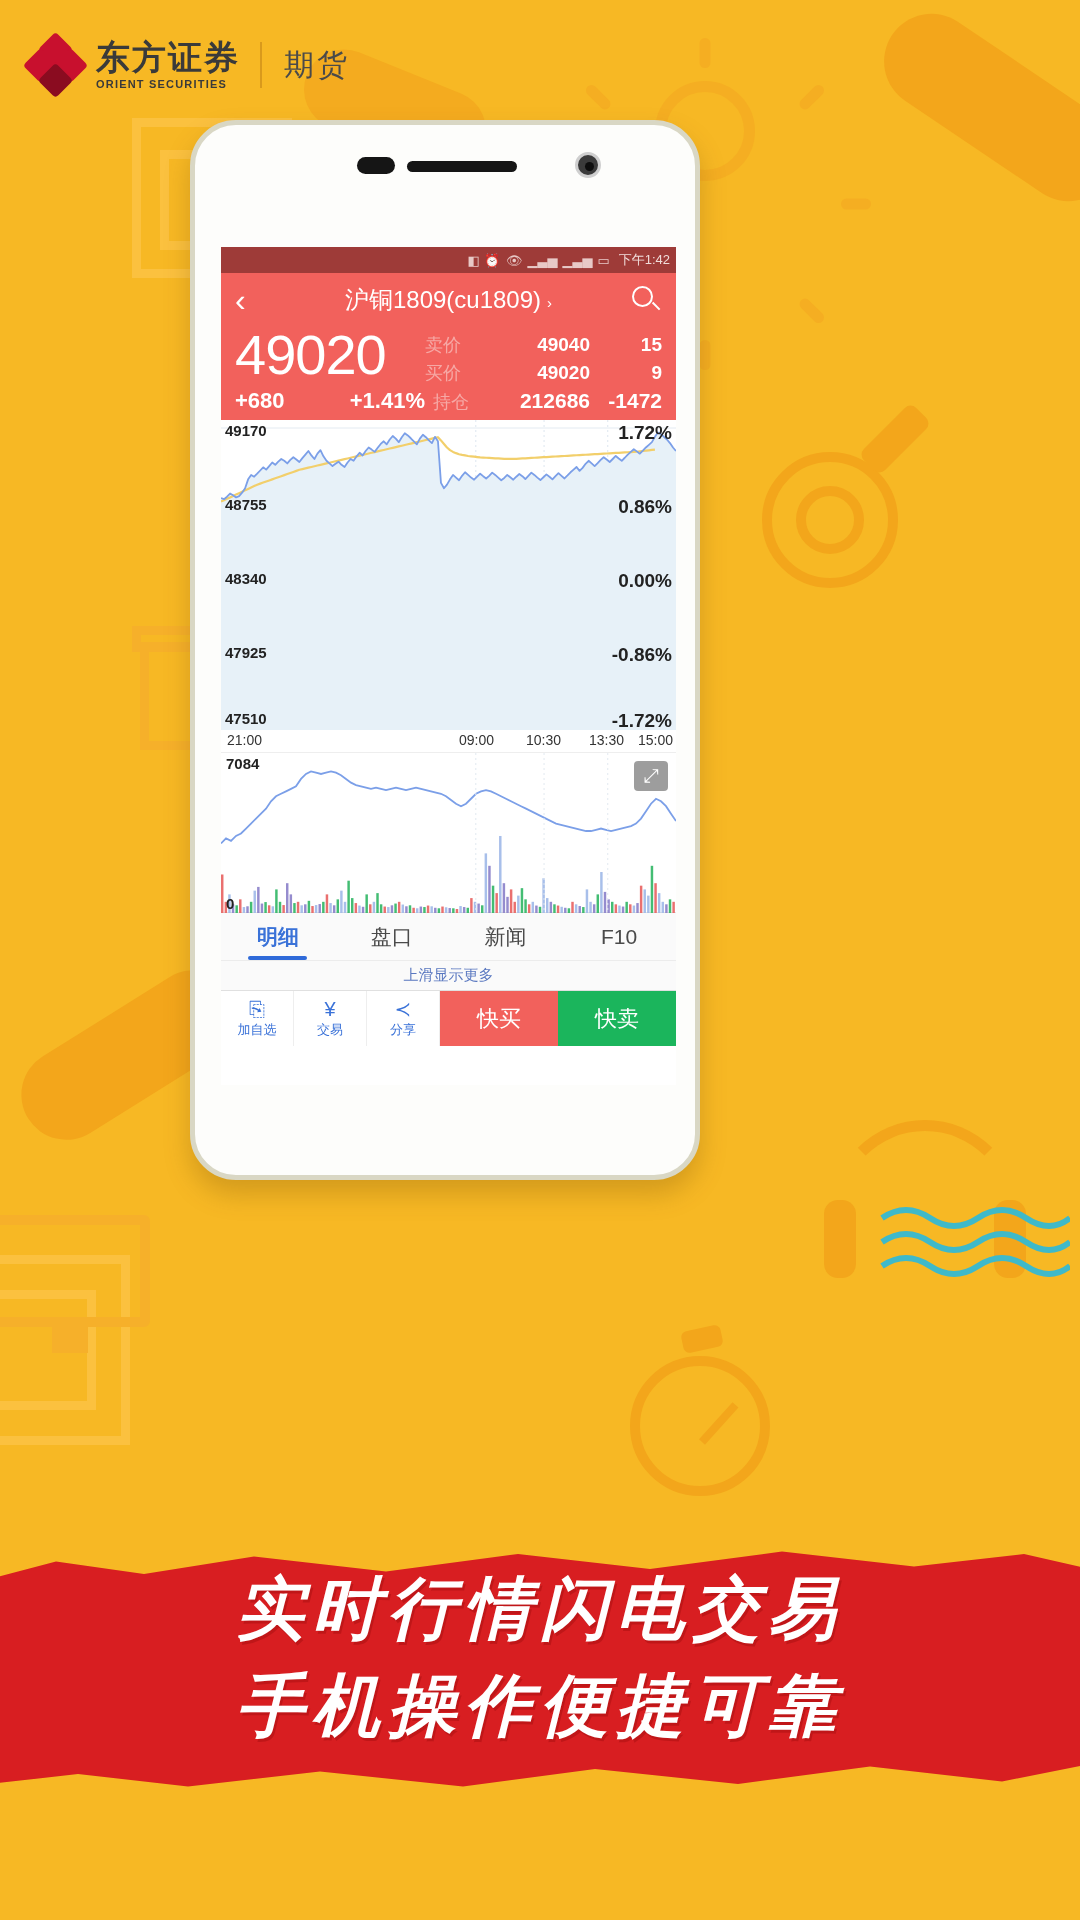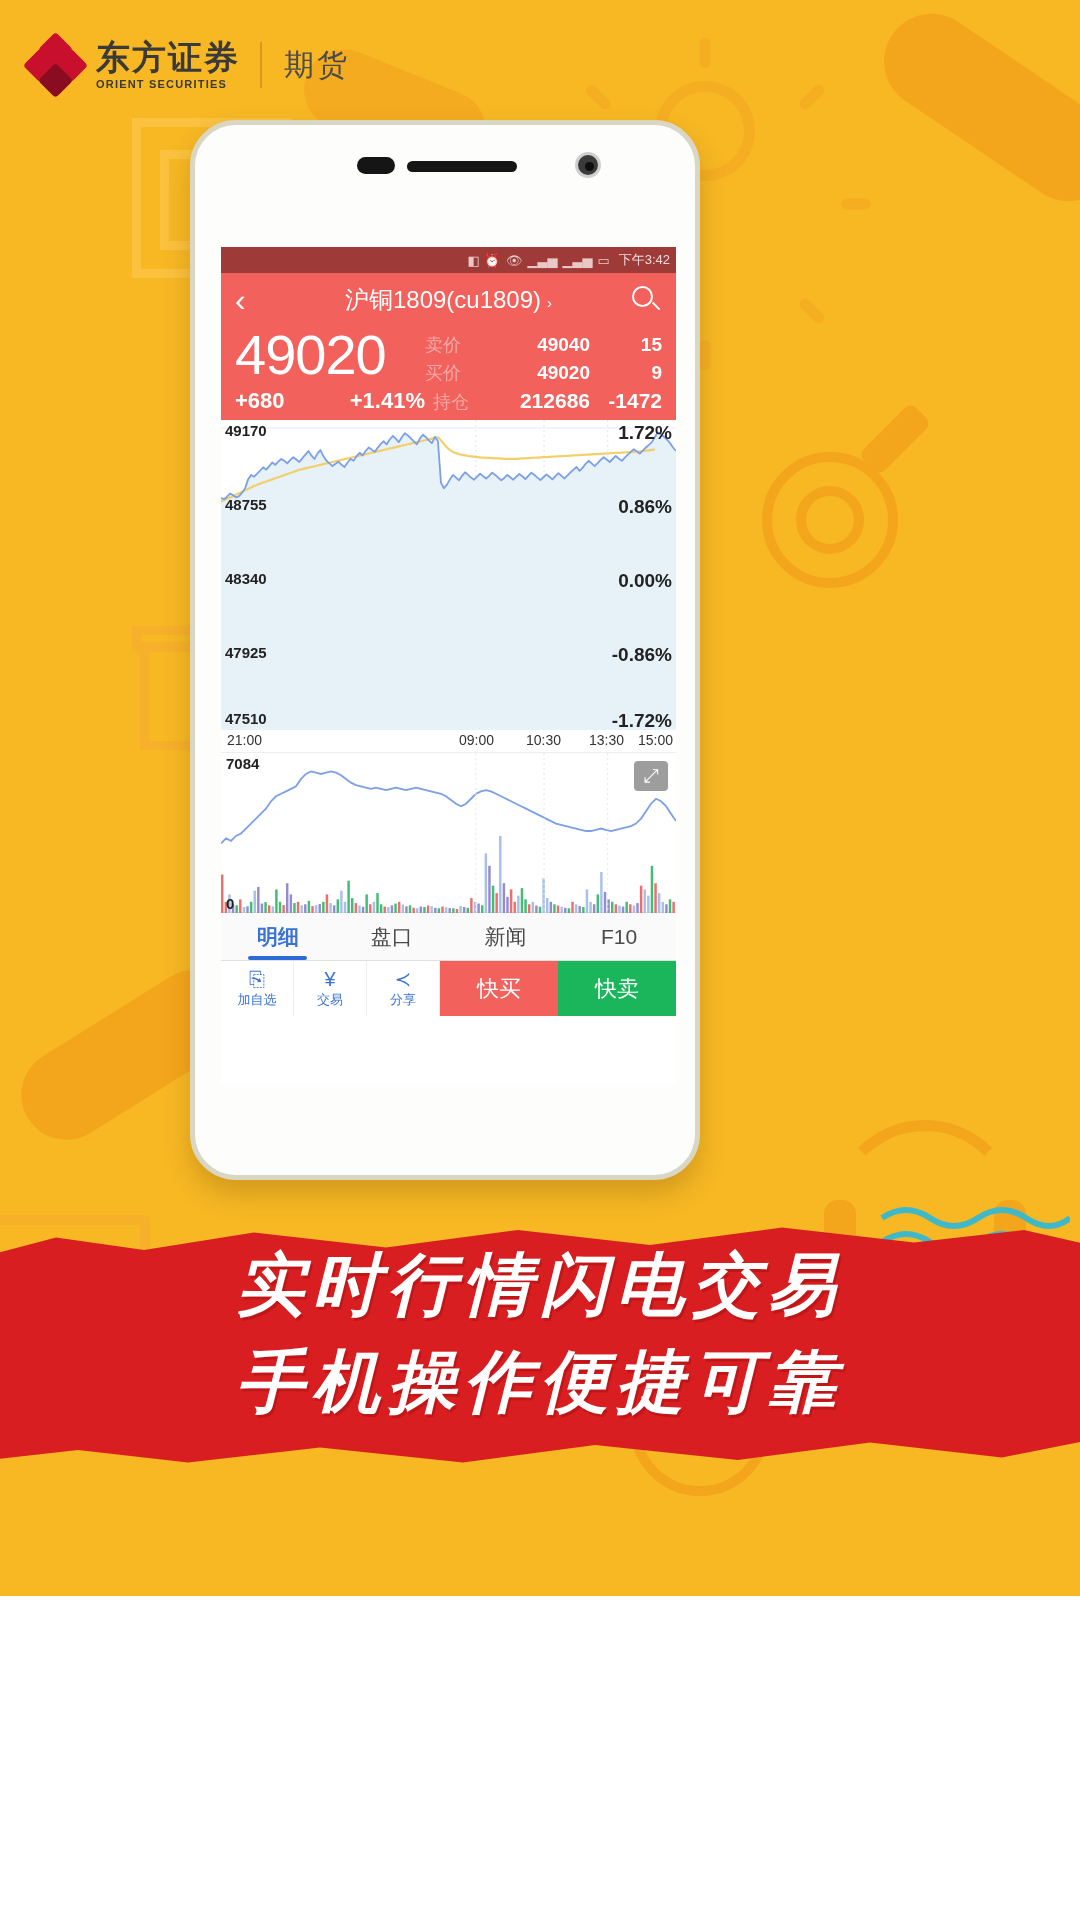--- a/index.html
+++ b/index.html
@@ -3,21 +3,21 @@
 <meta charset="utf-8">
 <style>
   * { box-sizing: border-box; margin: 0; padding: 0; }
   html, body {
     width: 1080px; height: 1920px;
     font-family: "Liberation Sans", "DejaVu Sans", sans-serif;
     overflow: hidden;
   }
   .page {
     position: relative;
-    width: 1080px; height: 1596px;
+    width: 1080px; height: 1920px;
     background: #f7b824;
     overflow: hidden;
   }
 
   
   .deco { position: absolute; pointer-events: none; }
   .sq-outline { border: 9px solid #fbc13f; }
 
   #deco-sun { left: 600px; top: 26px; width: 210px; height: 210px; }
   #deco-sun .sun-core {
@@ -303,21 +303,21 @@
 
     <div class="screen">
 
       <div class="statusbar">
         <span class="sb-icon">◧</span>
         <span class="sb-icon">⏰</span>
         <span class="sb-icon">👁</span>
         <span class="sb-icon">▁▃▅</span>
         <span class="sb-icon">▁▃▅</span>
         <span class="sb-icon">▭</span>
-        <span class="sb-time">下午3:42</span>
+        <span class="sb-time">下午1:42</span>
       </div>
 
       <div class="quote">
         <div class="nav">
           <div class="nav-back">‹</div>
           <div class="nav-title">
             <span>沪铜1809(cu1809)</span><span class="caret">›</span>
           </div>
           <div class="nav-search">
             <div class="mag"></div>
@@ -535,20 +535,21 @@
             <span>盘口</span>
           </div>
         <div class="btab">
             <span>新闻</span>
           </div>
         <div class="btab">
             <span>F10</span>
           </div>
       </div>
 
+      <div class="more-hint">上滑显示更多</div>
 
       <div class="actionbar">
         <div class="act">
           <span class="ic">⎘</span>
           <span class="tx">加自选</span>
         </div>
         <div class="act">
           <span class="ic">¥</span>
           <span class="tx">交易</span>
         </div>

